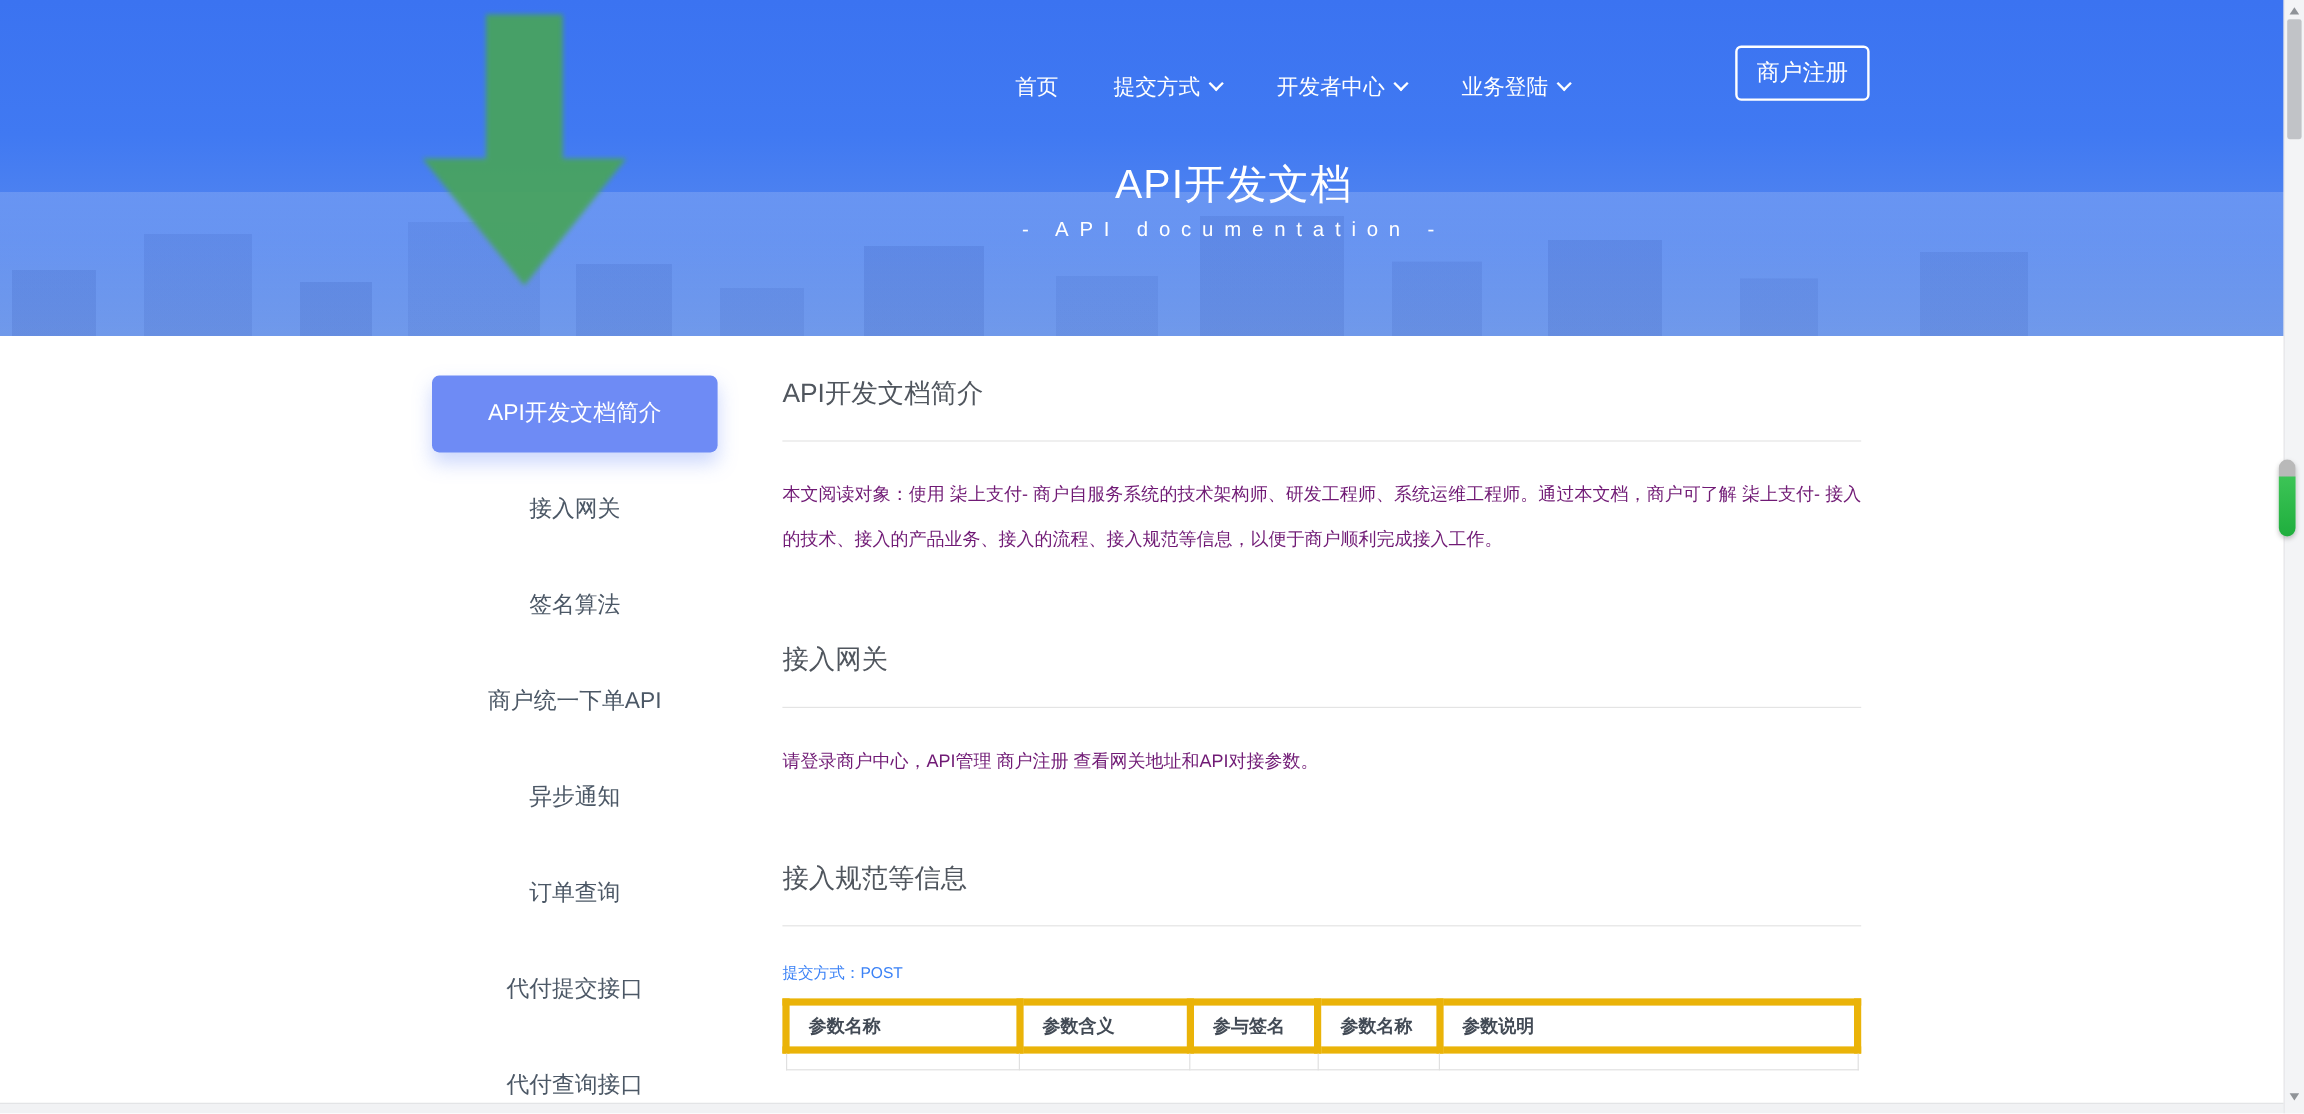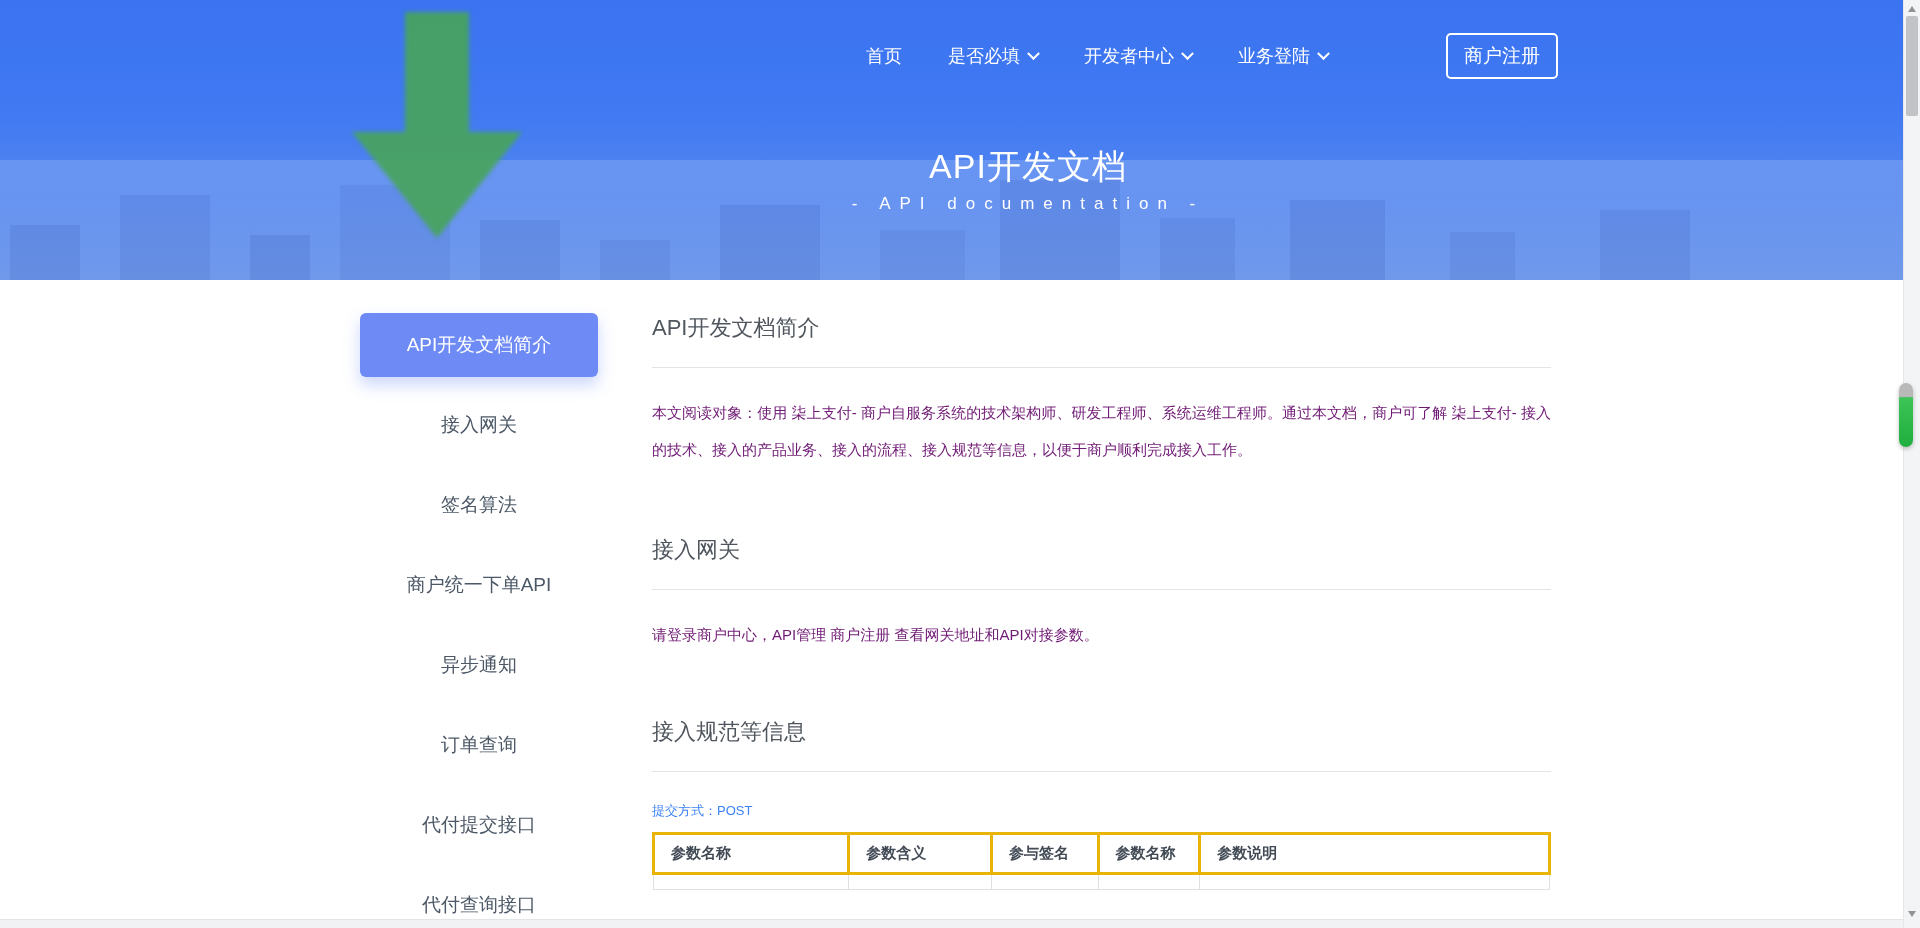--- a/index.html
+++ b/index.html
@@ -24,22 +24,22 @@
       linear-gradient(rgba(38,70,165,.14),rgba(38,70,165,.14)),
       linear-gradient(rgba(38,70,165,.12),rgba(38,70,165,.12)),
       linear-gradient(rgba(38,70,165,.15),rgba(38,70,165,.15)),
       linear-gradient(rgba(38,70,165,.11),rgba(38,70,165,.11)),
       linear-gradient(rgba(38,70,165,.13),rgba(38,70,165,.13)),
       linear-gradient(rgba(255,255,255,.16),rgba(255,255,255,.02));
     background-size:70px 55px,90px 85px,60px 45px,110px 95px,80px 60px,70px 40px,
                     100px 75px,85px 50px,120px 100px,75px 62px,95px 80px,65px 48px,90px 70px,100% 120px;
     background-position:10px 100%,120px 100%,250px 100%,340px 100%,480px 100%,600px 100%,
                         720px 100%,880px 100%,1000px 100%,1160px 100%,1290px 100%,1450px 100%,1600px 100%,0 0; }
-  .topnav { position:relative; width:1200px; margin:16px auto; height:80px;
-            display:flex; align-items:center; z-index:5; }
+  .topnav { position:relative; width:1200px; margin:4px auto; height:80px;
+            display:flex; align-items:flex-end; z-index:5;gap:20px; }
   .nav-items { display:flex; align-items:center; gap:46px; margin-left:auto; }
   .nav-item { display:flex; align-items:center; gap:9px; color:#fff; font-size:18px;
               cursor:pointer; white-space:nowrap; }
   .chev { width:9px; height:9px; border-right:2px solid #fff; border-bottom:2px solid #fff;
           transform:rotate(45deg) translate(-2px,-2px); display:inline-block; }
   .register-btn { margin-left:118px; margin-right:2px; background:transparent; color:#fff;
                   border:2px solid #fff; border-radius:5px; font-size:19px; padding:8px 16px;
                   cursor:pointer; font-family:inherit; }
   .hero-text { position:relative; margin-top:50px; text-align:center;
                transform:translateX(68px); z-index:4; }
@@ -65,21 +65,21 @@
   .sec-title { font-size:22px; font-weight:400; color:#50565e; line-height:30px; }
   .divider { border-bottom:1px solid #e4e4e4; margin-top:24px; }
   .para { font-size:15px; color:#701a75; line-height:37px; margin-top:26px; text-align:justify; }
   .sec-gateway { margin-top:67px; }
   .sec-order { margin-top:64px; }
   .meta-line { font-size:13px; color:#3b82f6; line-height:30px; }
   .meta-line.first { margin-top:24px; }
   .meta-line.second { margin-top:6px; }
 
   table.param-table { width:899px; margin-top:6px; border-collapse:collapse; background:#fff; }
-  .param-table th { border:3px solid #eab308; height:40px; text-align:left;
+  .param-table th { border:6px solid #eab308; height:40px; text-align:left;
                     padding-left:16px; font-size:15px; color:#424a55; font-weight:700; }
   .param-table td { border:1px solid #e0e0e0; height:16px; }
   .c1{width:196px}.c2{width:143px}.c3{width:107px}.c4{width:102px}.c5{width:351px}
 
   
   .hscrollbar { position:absolute; left:0; bottom:0; width:1920px; height:9px;
                 background:#f1f2f4; border-top:1px solid #e3e4e6; z-index:20; }
   .vscrollbar { position:absolute; right:0; top:0; width:17px; height:928px;
                 background:#f3f4f6; border-left:1px solid #e6e7e9; z-index:21; }
   .v-up { position:absolute; top:6px; left:4px; width:0; height:0;
@@ -107,21 +107,21 @@
       <div class="arrow-shaft"></div>
       <div class="arrow-head"></div>
     </div>
 
     <nav class="topnav">
       <div class="nav-items">
         <div class="nav-item">
           <span>首页</span>
         </div>
         <div class="nav-item">
-          <span>是否必填</span>
+          <span>提交方式</span>
           <span class="chev"></span>
         </div>
         <div class="nav-item">
           <span>开发者中心</span>
           <span class="chev"></span>
         </div>
         <div class="nav-item">
           <span>业务登陆</span>
           <span class="chev"></span>
         </div>

